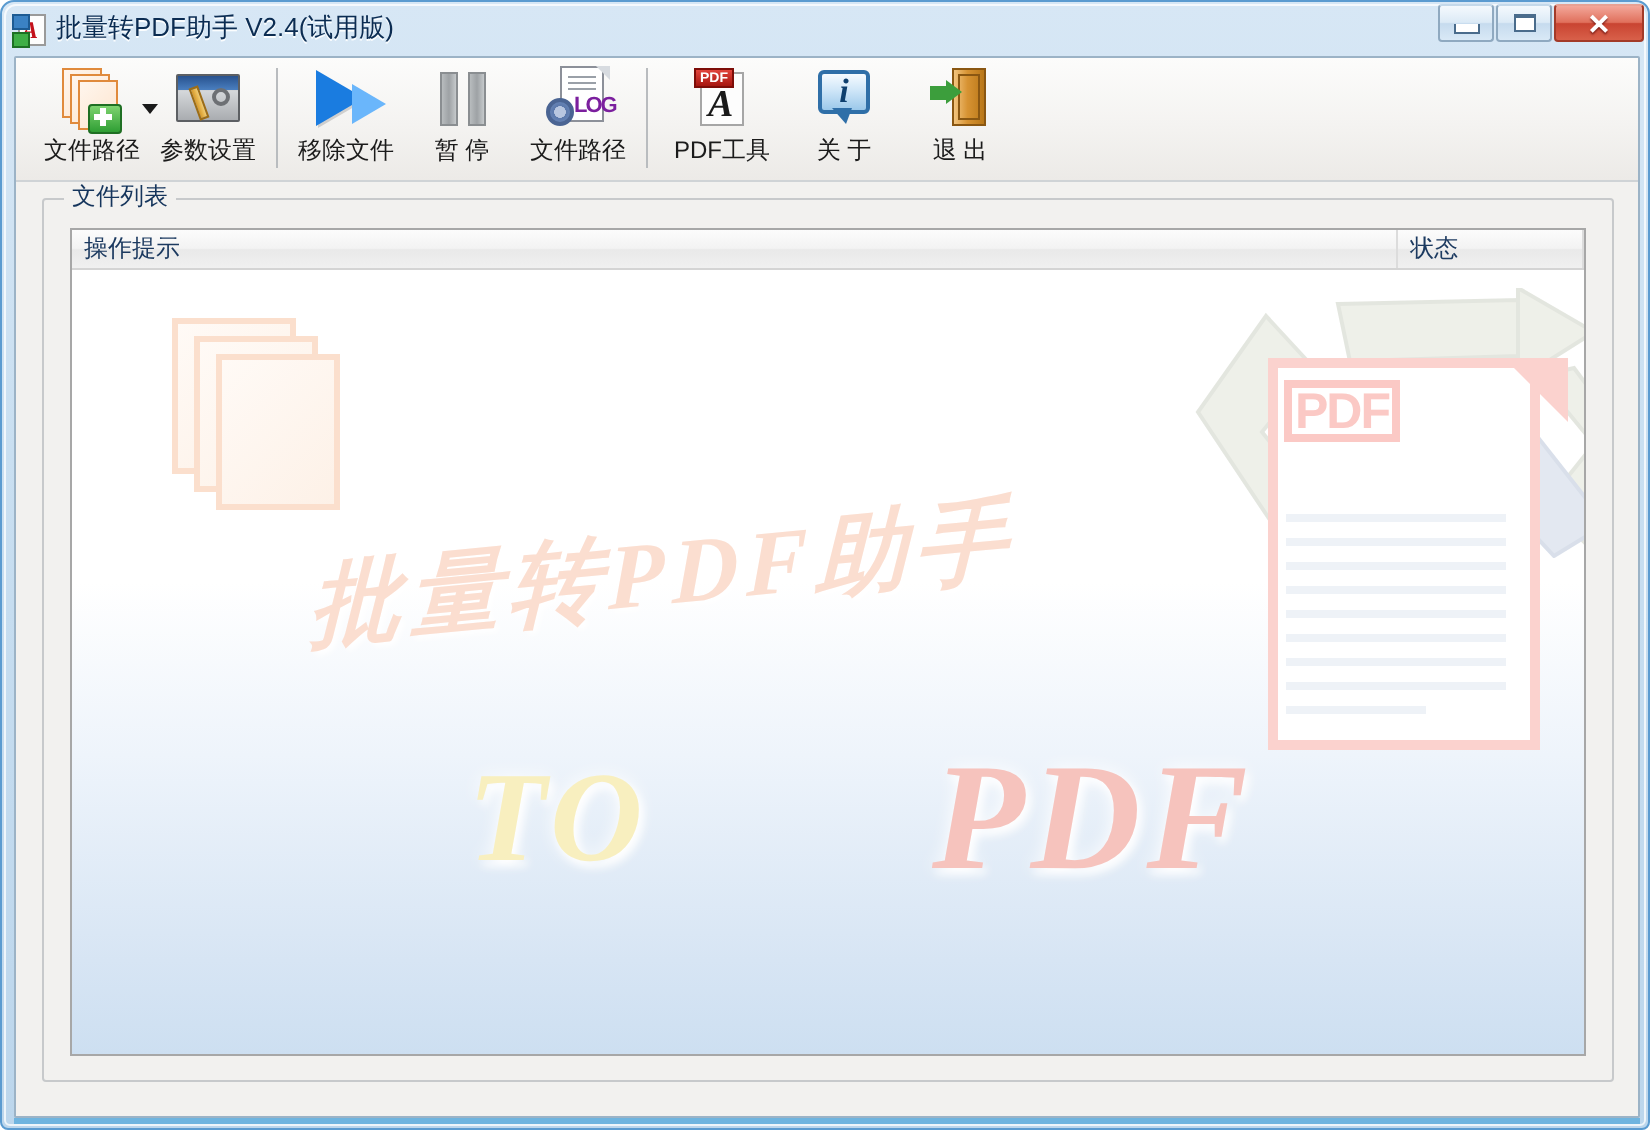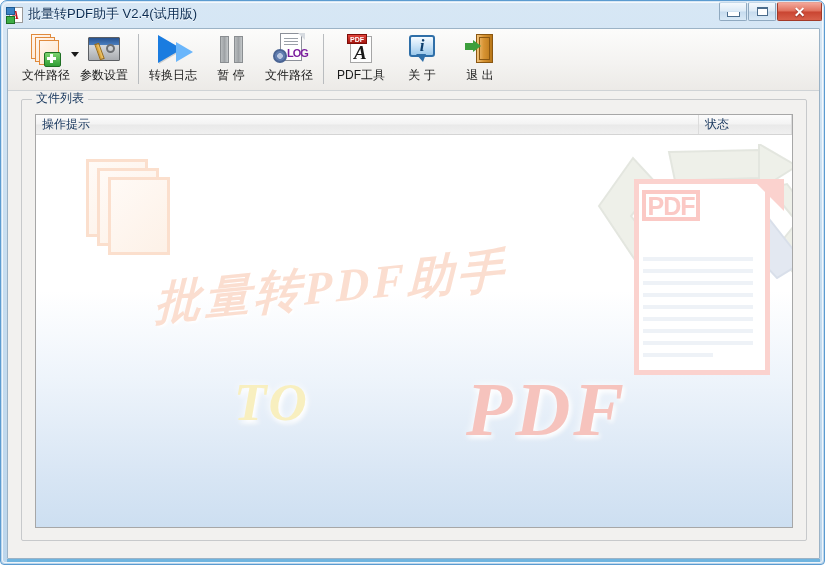--- a/index.html
+++ b/index.html
@@ -614,21 +614,21 @@
     top: 122px;
     font-size: 46px;
     color: #fbded0;
     letter-spacing: 4px;
     transform: rotate(-5.5deg) skewX(-6deg);
     text-shadow: 2px 2px 3px rgba(255,255,255,0.95);
   }
   .wm-to {
     left: 198px;
     top: 238px;
-    font-size: 53px;
+    font-size: 64px;
     color: #f8efbf;
     letter-spacing: 3px;
     text-shadow: 0 0 9px #ffffff, 2px 3px 4px rgba(255,255,255,0.95);
   }
   .wm-pdf {
     left: 430px;
     top: 232px;
     font-size: 76px;
     color: #f6c3bd;
     letter-spacing: 3px;
@@ -727,21 +727,21 @@
 
       <div class="tb-sep"></div>
 
       <div class="tb-btn">
         <div class="tb-icon">
           <div style="position:relative;width:30px;height:28px;">
             <div class="play"></div>
             <div class="play-inner"></div>
           </div>
         </div>
-        <div class="tb-label">转换日志</div>
+        <div class="tb-label">移除文件</div>
       </div>
 
       <div class="tb-btn">
         <div class="tb-icon">
           <div class="pause">
               <span class="bar"></span>
               <span class="bar"></span>
             </div>
         </div>
         <div class="tb-label">暂 停</div>

